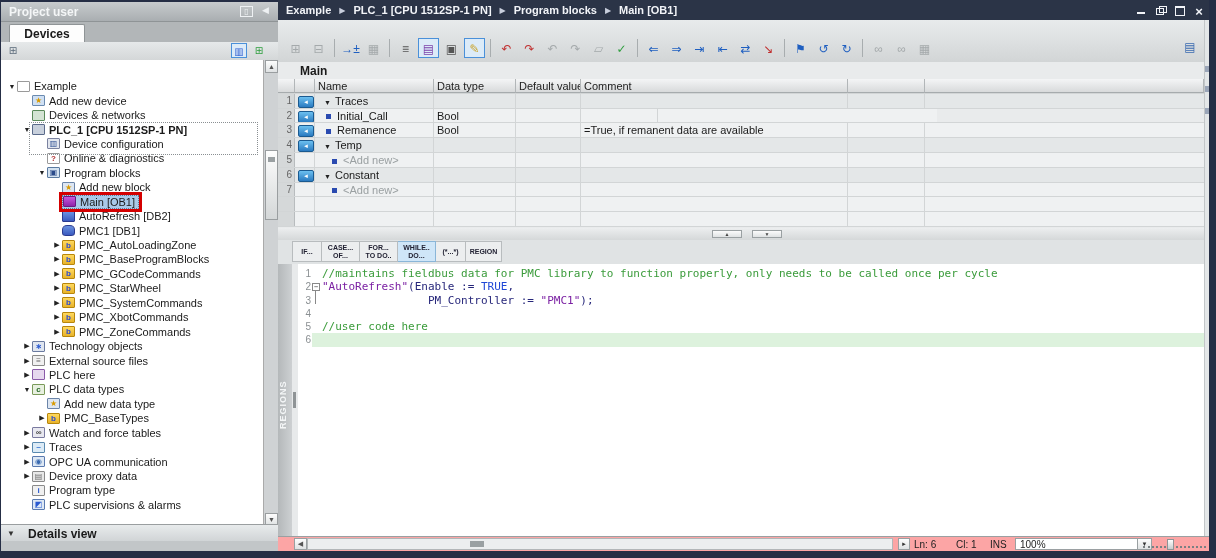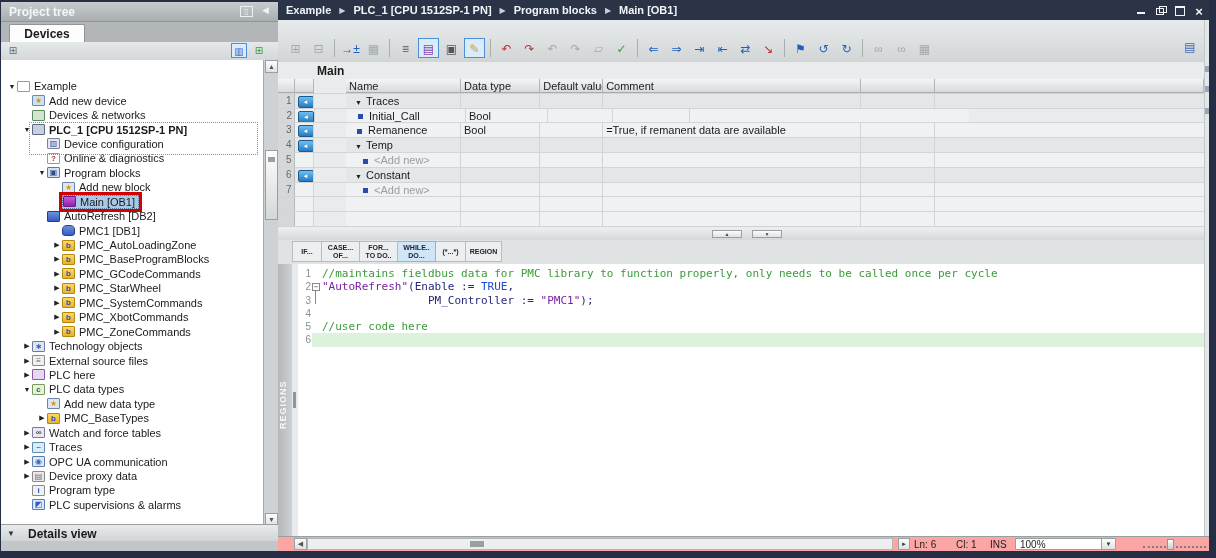--- a/index.html
+++ b/index.html
@@ -72,28 +72,28 @@
     background:linear-gradient(#e8ebec,#d2d5d6);border-bottom:1px solid #9aa0a2;}
   #tb-icons{position:absolute;left:6px;top:17px;display:flex;align-items:center;height:22px;}
   .tbi{width:21px;height:20px;margin:0 1px;text-align:center;line-height:20px;font-size:12px;border:1px solid transparent;box-sizing:border-box;}
   .tbi.disabled{color:#a4a9ab;}
   .tbi.selected{border:1px solid #4a90d9;background:#dcebf8;}
   .tbsep{width:1px;height:18px;background:#a8adaf;margin:0 4px;}
   .tbi-right{position:absolute;right:10px;top:19px;width:18px;height:16px;color:#3a6ab0;font-size:12px;line-height:16px;text-align:center;}
 
   
   #table-sec{left:278px;top:62px;width:931px;height:166px;background:#e9ebec;border-bottom:1px solid #9aa0a2;overflow:hidden;}
-  .block-title{position:absolute;left:22px;top:2px;font-weight:bold;font-size:12px;margin-left:17px;}
+  .block-title{position:absolute;left:22px;top:2px;font-weight:bold;font-size:12px;}
   #grid{position:absolute;left:0;top:17px;width:926px;}
   .grow{display:flex;height:14.8px;box-sizing:border-box;border-bottom:1px solid #d2d5d6;}
   .gcell{box-sizing:border-box;border-right:1px solid #d2d5d6;overflow:hidden;white-space:nowrap;padding:1px 3px 0 3px;}
   .ghead .gcell{background:linear-gradient(#f4f5f6,#d8dadb);border-right:1px solid #b2b6b8;border-bottom:1px solid #a6abad;color:#222;}
   .c-num{width:17px;background:#d5d8d9;border-right:1px solid #b8bcbe;color:#666;font-size:10px;text-align:right;padding-right:2px;}
   .c-icon{width:20px;}
-  .c-name{width:119px;margin-left:32px;}
+  .c-name{width:119px;}
   .c-type{width:82px;}
   .c-def{width:65px;}
   .c-com{width:267px;}
   .c-x1{width:77px;}
   .c-x2{width:279px;border-right:none;}
   .grow.odd .gcell:not(.c-num){background:#eff1f2;}
   .grow.even .gcell:not(.c-num){background:#e4e7e8;}
   .ghead .gcell.c-num{background:linear-gradient(#f4f5f6,#d8dadb);}
   .vicon{display:inline-block;width:14px;height:10px;background:linear-gradient(#6cc0f0,#2a7ac0);
     border:1px solid #1a5a90;border-radius:2px;color:#fff;font-size:7px;line-height:9px;text-align:center;vertical-align:middle;}
@@ -137,39 +137,39 @@
 
   
   #bottombar{left:278px;top:536px;width:931px;height:15px;background:#fca5a5;border-top:1px solid #9aa0a2;}
   .hs-left{position:absolute;left:16px;top:1px;width:13px;height:12px;background:linear-gradient(#fdfdfd,#dfe2e3);
     border:1px solid #9aa0a2;box-sizing:border-box;font-size:7px;line-height:10px;text-align:center;color:#555;}
   .hs-track{position:absolute;left:29px;top:1px;width:586px;height:12px;background:#eceeef;border:1px solid #b2b6b8;box-sizing:border-box;}
   .hs-thumb{position:absolute;left:162px;top:2px;width:14px;height:6px;background:#9aa0a2;}
   .st-exp{position:absolute;left:620px;top:1px;width:12px;height:12px;border:1px solid #9aa0a2;box-sizing:border-box;
     background:linear-gradient(#fdfdfd,#dfe2e3);font-size:7px;line-height:10px;text-align:center;color:#333;}
   .st-text{position:absolute;top:2px;font-size:10px;color:#222;}
-  .zoom-box{position:absolute;left:737px;top:1px;width:101px;height:12px;background:#fff;border:1px solid #9aa0a2;box-sizing:border-box;}
+  .zoom-box{position:absolute;left:737px;top:1px;width:137px;height:12px;background:#fff;border:1px solid #9aa0a2;box-sizing:border-box;}
   .zoom-val{position:absolute;left:4px;top:0px;font-size:10px;color:#222;}
   .zoom-btn{position:absolute;right:0;top:0;width:13px;height:10px;background:linear-gradient(#fdfdfd,#dfe2e3);
     border-left:1px solid #9aa0a2;font-size:6px;line-height:10px;text-align:center;color:#333;}
   .zslider{position:absolute;left:865px;top:6px;width:63px;height:3px;border-bottom:2px dotted #7a8082;}
   .zslider .zthumb{position:absolute;left:24px;top:-4px;width:5px;height:9px;background:linear-gradient(#fdfdfd,#c8cccd);border:1px solid #8f9496;}
 
   
   #right-strip{left:1204px;top:20px;width:5px;height:516px;background:#e4e7e8;border-left:1px solid #c2c6c8;}
   .side-ic{position:absolute;left:0px;width:5px;height:6px;background:#9aa5b8;}
   #right-border{left:1209px;top:0;width:7px;height:558px;background:#252e45;}
   #bottom-border{left:0;top:551px;width:1216px;height:7px;background:#252e45;}
 </style>
 </head>
 <body>
 
 <div id="left-panel" class="abs">
   <div class="lp-title abs">
-    <span class="lp-title-text">Project tree</span>
+    <span class="lp-title-text">Project user</span>
     <span class="lp-title-btns">
       <span class="lp-tbtn">▯</span>
       <span class="lp-tbtn noborder">◀</span>
     </span>
   </div>
   <div class="tabrow abs">
     <div class="devices-tab">Devices</div>
   </div>
   <div class="lp-toolbar abs">
     <span class="lp-tool" style="left:4px;">⊞</span>
@@ -233,21 +233,21 @@
           <span class="tlabel">Add new block</span>
         </span>
       </div>
       <div class="trow selected annotated" style="padding-left: 51px;">
         <span class="texp"></span>
         <span class="rowbox">
           <span class="ticon" style="background: linear-gradient(rgb(200, 87, 221), rgb(142, 36, 168)); border-color: rgb(106, 26, 128);"></span>
           <span class="tlabel">Main [OB1]</span>
         </span>
       </div>
-      <div class="trow" style="padding-left: 36px;">
+      <div class="trow" style="padding-left: 51px;">
         <span class="texp"></span>
         <span class="rowbox">
           <span class="ticon" style="background: linear-gradient(rgb(106, 146, 224), rgb(58, 90, 192)); border-color: rgb(42, 58, 144);"></span>
           <span class="tlabel">AutoRefresh [DB2]</span>
         </span>
       </div>
       <div class="trow" style="padding-left: 51px;">
         <span class="texp"></span>
         <span class="rowbox">
           <span class="ticon" style="background: linear-gradient(rgb(106, 146, 224), rgb(58, 90, 192)); border-color: rgb(42, 58, 144); border-radius: 40% 40% 30% 30%;"></span>

